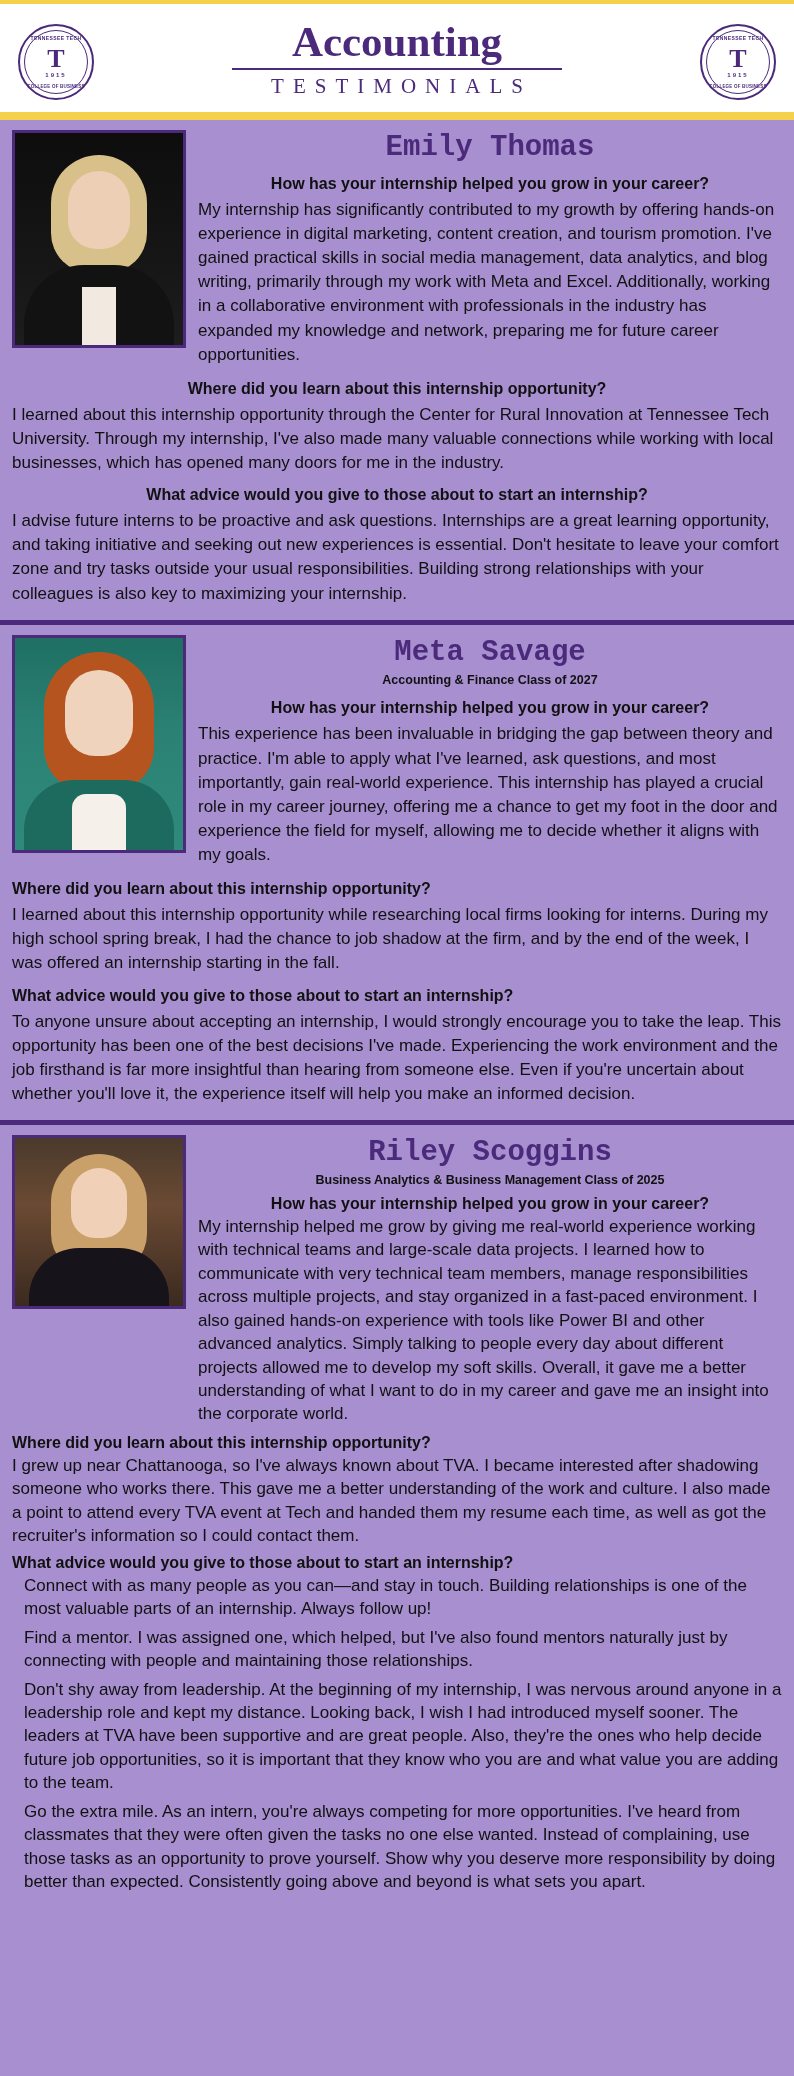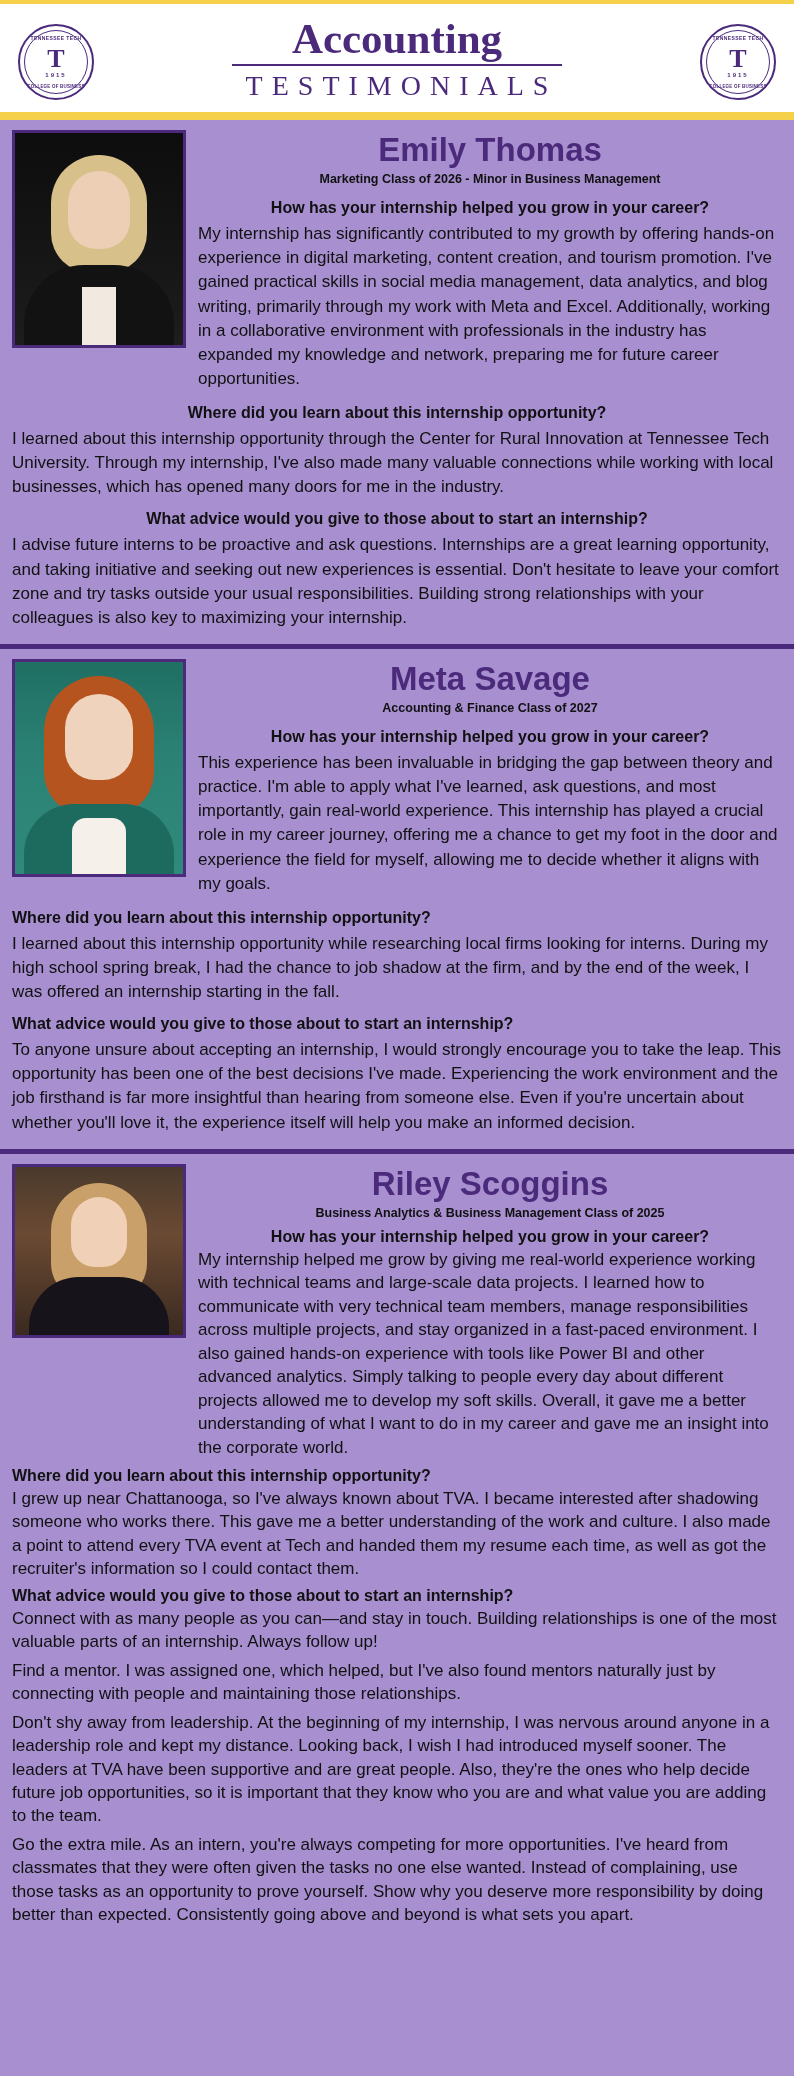--- a/index.html
+++ b/index.html
@@ -68,43 +68,43 @@
     font-weight: bold;
     color: #4b2a7b;
     line-height: 1.05;
     letter-spacing: 0px;
   }
   .title-rule {
     height: 2px; background: #4b2a7b; margin: 3px auto 4px auto; width: 330px;
   }
   .title-sub {
     font-family: "Liberation Serif", serif;
-    font-size: 28px;
+    font-size: 21px;
     color: #4b2a7b;
     letter-spacing: 9px;
     padding-left: 9px;
   }
   .top-gold { height: 4px; background: #f5d04a; }
 
   
   .testimonial { position: relative; padding: 10px 12px 14px 12px; }
   .divider { height: 5px; background: #4b2a7b; }
 
   .photo {
     width: 174px;
     border: 3px solid #4b2a7b;
     float: left;
     margin: 0 12px 4px 0;
     background: #222;
     overflow: hidden;
   }
 
   .person-name {
-    font-family: Liberation Sans, sans-serif;
-    font-size: 33px;
+    font-family: Liberation Mono, monospace;
+    font-size: 29px;
     font-weight: bold;
     color: #4b2a7b;
     text-align: center;
     line-height: 1.1;
     margin: 2px 0 3px 0;
   }
   .person-sub {
     text-align: center;
     font-size: 12.5px;
     font-weight: bold;
@@ -127,21 +127,21 @@
   }
 
   .body-col { overflow: hidden; }
 
   .block1 .a, .block1 .q { }
   .full { clear: both; padding-top: 2px; }
 
   
   .block3 .q { margin: 6px 0 2px 0; }
   .block3 .a { line-height: 1.38; }
-  .block3 p { margin: 0 0 5px 0; }
+  .block3 p { margin: 0 0 5px 12px; }
   .block3 p:last-child { margin-bottom: 0; }
 
   
   .ph { position: relative; height: 212px; }
   .ph.f1 { background: linear-gradient(#0d0d0d 0%, #161616 60%, #1d1d1d 100%); }
   .ph.f2 { background: linear-gradient(#1f6f63 0%, #2b8274 45%, #2f8a7c 100%); height: 212px; }
   .ph.f3 { background: linear-gradient(#4a3a2c 0%, #6b4a33 40%, #3a2a20 100%); height: 168px; }
   .f1 .hair {
     position:absolute; top: 22px; left: 50%; transform: translateX(-50%);
     width: 96px; height: 118px; border-radius: 48px 48px 40px 40px;
@@ -233,21 +233,20 @@
     <div class="photo">
       <div class="ph f1">
         <div class="hair"></div>
           <div class="skin"></div>
           <div class="body"></div>
           <div class="shirt"></div>
       </div>
     </div>
     <div class="body-col">
       <div class="person-name">Emily Thomas</div>
-      <div class="person-sub">Marketing Class of 2026 - Minor in Business Management</div>
       <div class="q">How has your internship helped you grow in your career?</div>
       <div class="a">My internship has significantly contributed to my growth by offering hands-on experience in digital marketing, content creation, and tourism promotion. I've gained practical skills in social media management, data analytics, and blog writing, primarily through my work with Meta and Excel. Additionally, working in a collaborative environment with professionals in the industry has expanded my knowledge and network, preparing me for future career opportunities.</div>
     </div>
     <div class="full">
       <div class="q">Where did you learn about this internship opportunity?</div>
       <div class="a">I learned about this internship opportunity through the Center for Rural Innovation at Tennessee Tech University. Through my internship, I've also made many valuable connections while working with local businesses, which has opened many doors for me in the industry.</div>
       <div class="q">What advice would you give to those about to start an internship?</div>
       <div class="a">I advise future interns to be proactive and ask questions. Internships are a great learning opportunity, and taking initiative and seeking out new experiences is essential. Don't hesitate to leave your comfort zone and try tasks outside your usual responsibilities. Building strong relationships with your colleagues is also key to maximizing your internship.</div>
     </div>
   </div>

